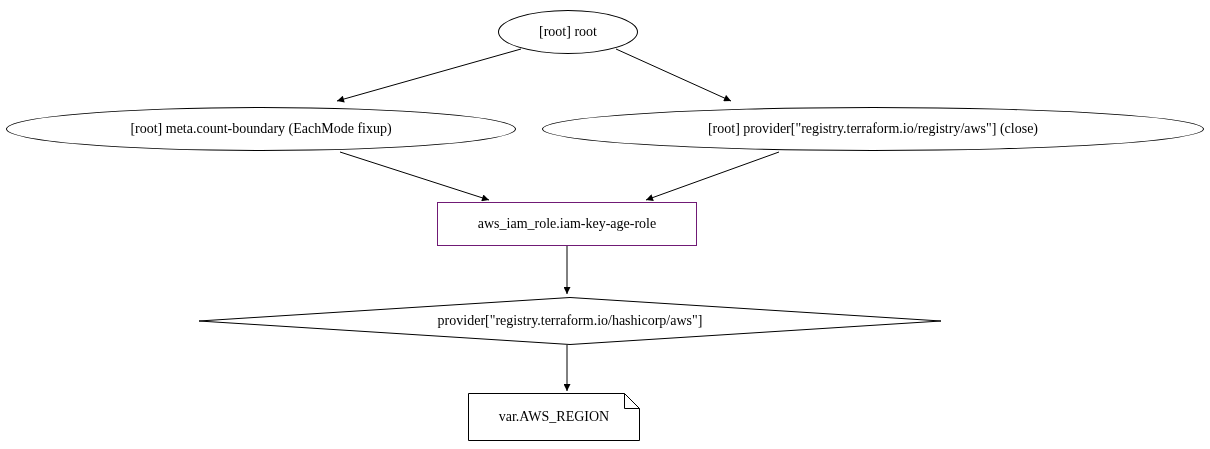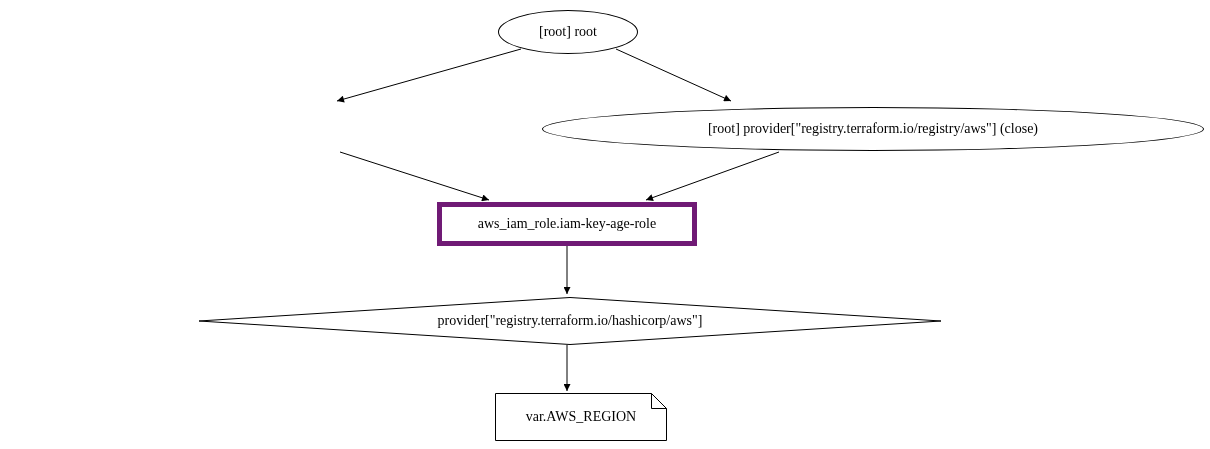--- a/index.html
+++ b/index.html
@@ -37,21 +37,21 @@
     justify-content: center;
     text-align: center;
     background: transparent;
   }
   .node.ellipse {
     border: 1px solid #000000;
     border-radius: 50%;
     background: #ffffff;
   }
   .node.box {
-    border: 5px solid #701a75;
+    border: 1px solid #701a75;
     background: #ffffff;
   }
   .shape-svg {
     position: absolute;
     left: 0;
     top: 0;
     width: 100%;
     height: 100%;
   }
   .label {
@@ -77,37 +77,40 @@
     <line x1="340" y1="152" x2="489" y2="200" marker-end="url(#arrow)"></line>
     <line x1="779" y1="152" x2="646" y2="200" marker-end="url(#arrow)"></line>
     <line x1="567" y1="246" x2="567" y2="294" marker-end="url(#arrow)"></line>
     <line x1="567" y1="345" x2="567" y2="391" marker-end="url(#arrow)"></line>
   </svg>
 
   <div class="node ellipse" style="left:498px; top:10px; width:140px; height:44px;">
     <span class="label">[root] root</span>
   </div>
 
+  <div class="node ellipse" style="left:6px; top:107px; width:510px; height:44px;">
+    <span class="label">[root] meta.count-boundary (EachMode fixup)</span>
+  </div>
 
   <div class="node ellipse" style="left:542px; top:107px; width:662px; height:44px;">
     <span class="label">[root] provider["registry.terraform.io/registry/aws"] (close)</span>
   </div>
 
   <div class="node box" style="left:437px; top:202px; width:260px; height:44px;">
     <span class="label">aws_iam_role.iam-key-age-role</span>
   </div>
 
   <div class="node" style="left:198px; top:297px; width:744px; height:48px;">
     <svg class="shape-svg" viewBox="0 0 744 48" preserveAspectRatio="none" xmlns="http://www.w3.org/2000/svg">
       <polygon points="1,24 372,0.5 743,24 372,47.5" fill="#ffffff" stroke="#000000" stroke-width="1" vector-effect="non-scaling-stroke"></polygon>
     </svg>
     <span class="label">provider["registry.terraform.io/hashicorp/aws"]</span>
   </div>
 
-  <div class="node" style="left:495px; top:393px; width:172px; height:48px;">
+  <div class="node" style="left:468px; top:393px; width:172px; height:48px;">
     <svg class="shape-svg" viewBox="0 0 172 48" xmlns="http://www.w3.org/2000/svg">
       <polygon points="0.5,0.5 156.5,0.5 171.5,15.5 171.5,47.5 0.5,47.5" fill="#ffffff" stroke="#000000" stroke-width="1"></polygon>
       <polyline points="156.5,0.5 156.5,15.5 171.5,15.5" fill="none" stroke="#000000" stroke-width="1"></polyline>
     </svg>
     <span class="label">var.AWS_REGION</span>
   </div>
 
 </div>
 
 </body></html>

